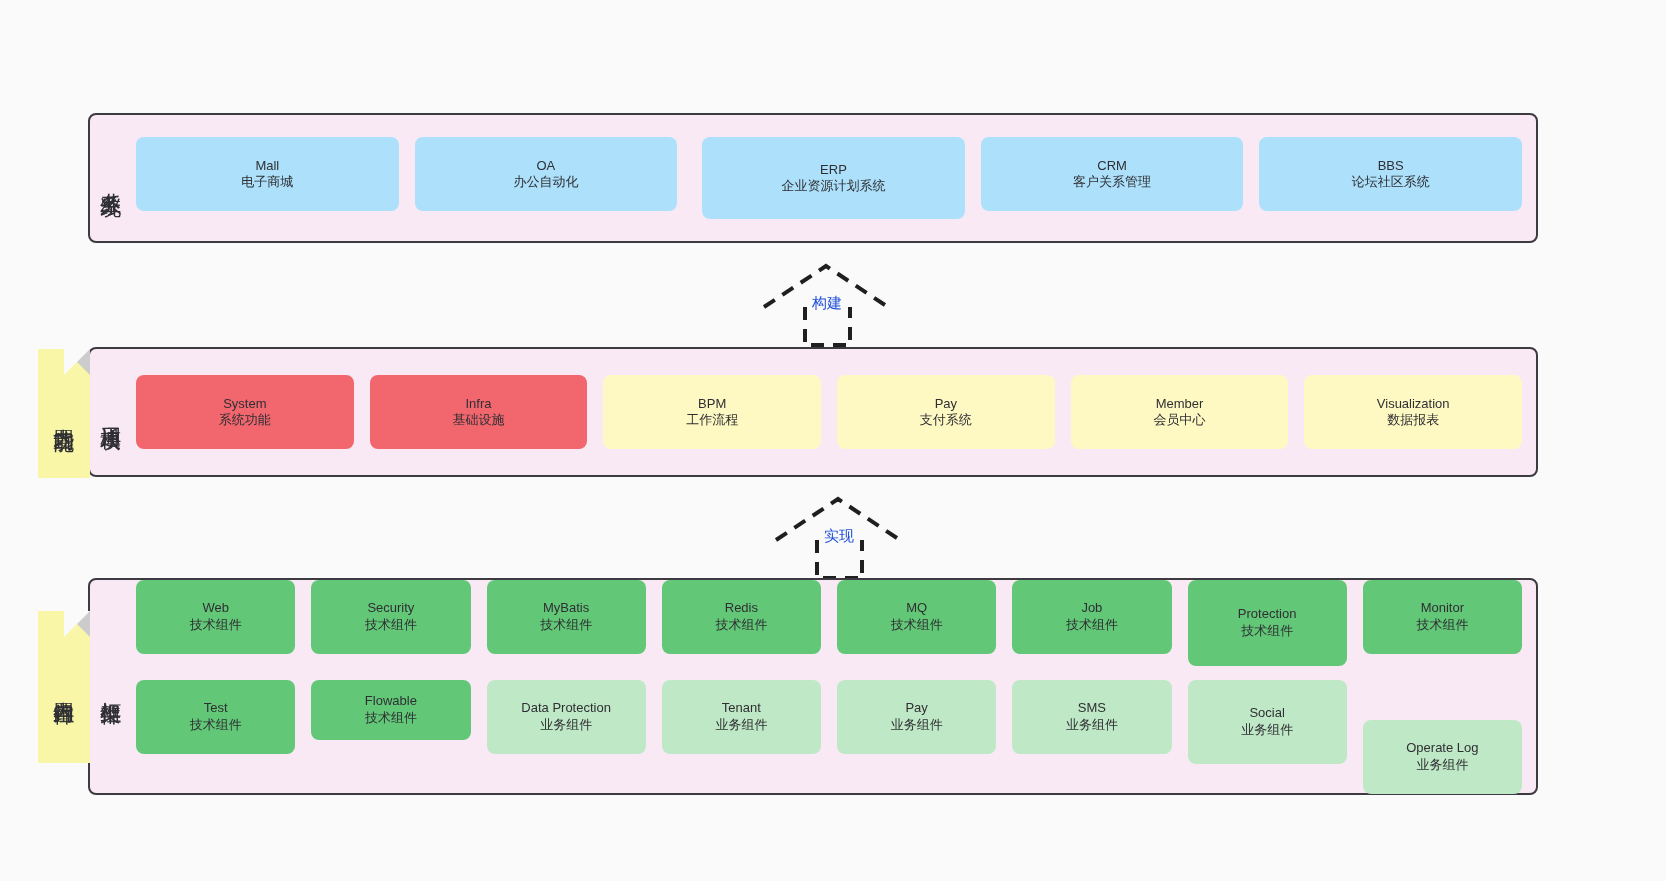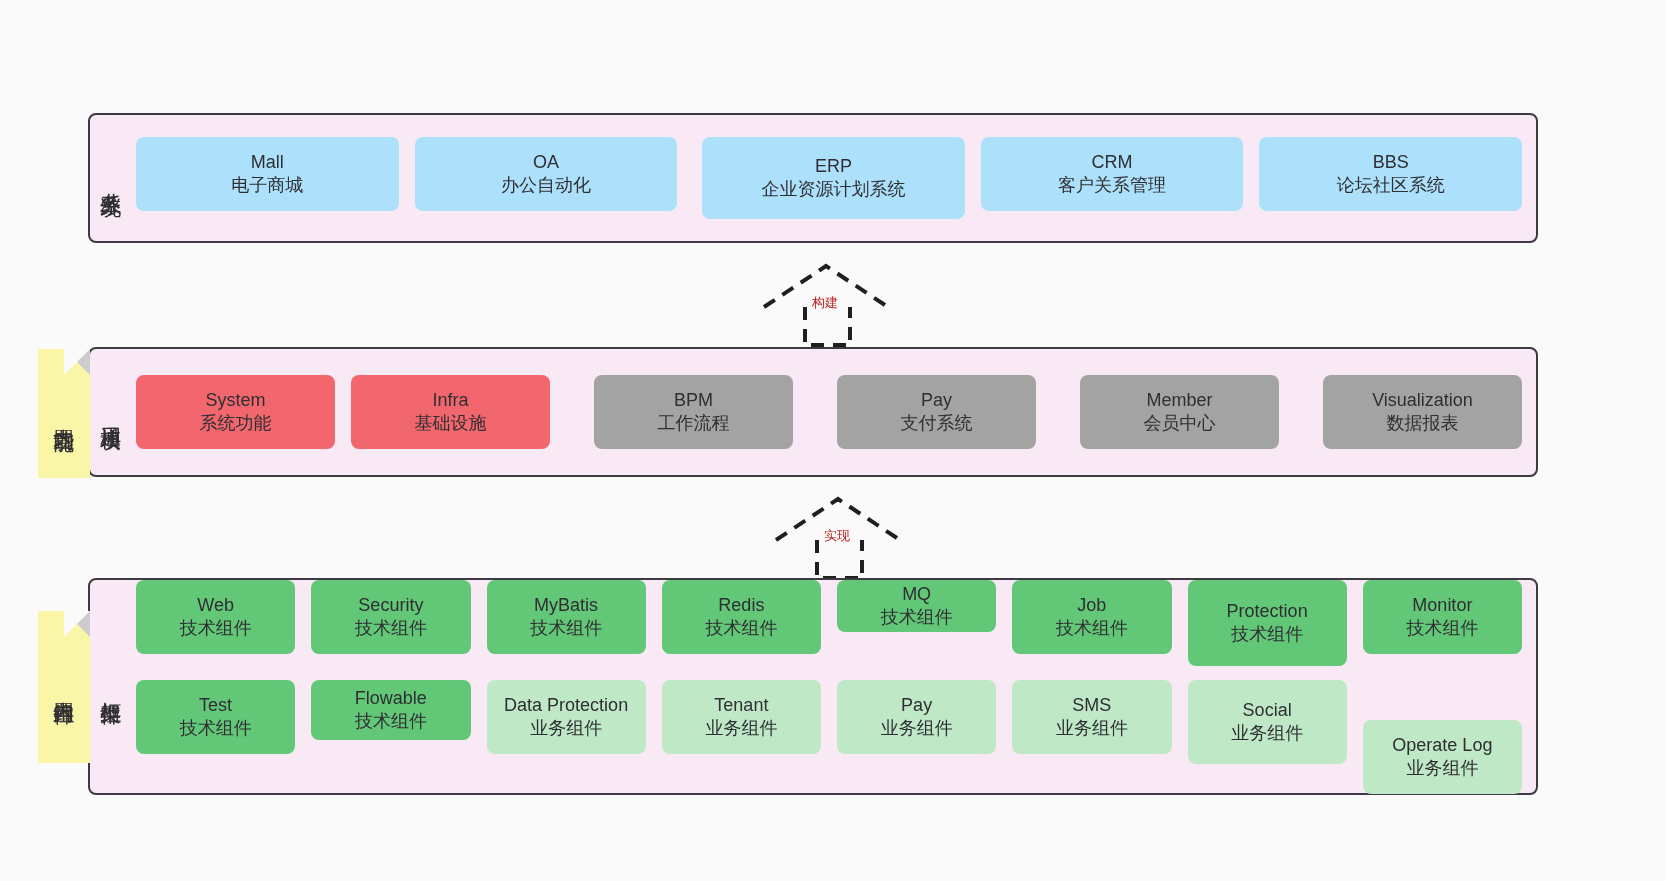--- a/index.html
+++ b/index.html
@@ -52,34 +52,34 @@
   }
   .card{
     flex:1 1 0;
     min-width:0;
     border-radius:8px;
     display:flex;
     flex-direction:column;
     align-items:center;
     justify-content:center;
     text-align:center;
-    font-size:18px;
+    font-size:13px;
     line-height:1.26;
     color:#2f2f33;
     box-sizing:border-box;
     padding:4px 6px;
   }
   .card .en{display:block;}
   .card .cn{display:block;}
 
   
   .c-blue{background:#ace0fb;}
   .c-red{background:#f26濃;}
   .c-red{background:#f2666e;}
-  .c-pink{background:#a3a3a3;margin-left:28px;}
+  .c-pink{background:#fef9c3;}
   .c-green{background:#62c878;}
   .c-greenlite{background:#bfe8c6;}
 
   
   .sticky{
     position:absolute;
     background:#f9f6a8;
     box-sizing:border-box;
     display:flex;
     align-items:center;
@@ -105,22 +105,22 @@
     width:0;height:0;
     border-top:26px solid #fafafa;
     border-right:26px solid transparent;
   }
 
   
   .arrow{position:absolute;}
   .arrow svg{display:block;overflow:visible;}
   .arrow-label{
     position:absolute;
-    font-size:13px;
-    color:#b91c1c;
+    font-size:15px;
+    color:#1d4ed8;
     background:transparent;
     white-space:nowrap;
   }
 </style>
 </head>
 <body>
 
 <div class="canvas">
 
   <div class="layer" id="layer-business" style="left:88px;top:113px;width:1450px;height:130px;">
@@ -219,21 +219,21 @@
           <span class="cn">技术组件</span>
         </div>
         <div class="card c-green" style="height:74px;">
           <span class="en">MyBatis</span>
           <span class="cn">技术组件</span>
         </div>
         <div class="card c-green" style="height:74px;">
           <span class="en">Redis</span>
           <span class="cn">技术组件</span>
         </div>
-        <div class="card c-green" style="height:52px;">
+        <div class="card c-green" style="height:74px;">
           <span class="en">MQ</span>
           <span class="cn">技术组件</span>
         </div>
         <div class="card c-green" style="height:74px;">
           <span class="en">Job</span>
           <span class="cn">技术组件</span>
         </div>
         <div class="card c-green" style="height:86px;">
           <span class="en">Protection</span>
           <span class="cn">技术组件</span>

